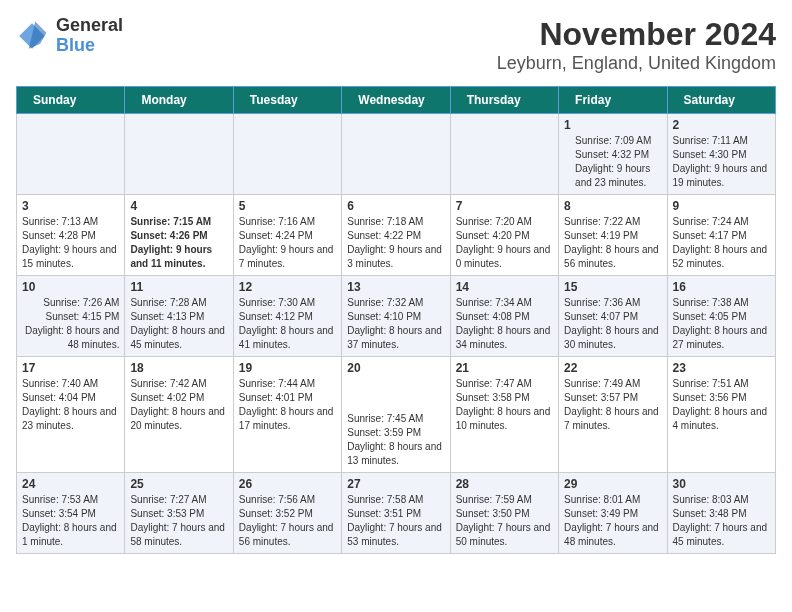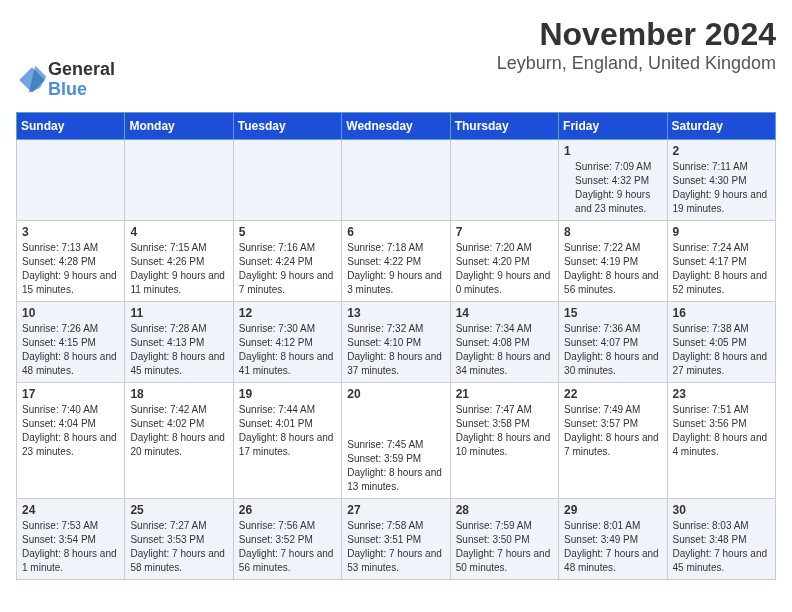--- a/index.html
+++ b/index.html
@@ -12,22 +12,21 @@
     }
     .header {
       display: flex;
       align-items: flex-start;
       justify-content: space-between;
       margin-bottom: 12px;
     }
     .logo {
       display: flex;
       align-items: center;
-      gap: 0;
-      margin-top: 44px;
+      gap: 8px;
     }
     .logo-text {
       font-size: 18px;
       font-weight: bold;
       color: #333;
       line-height: 1.1;
     }
     .logo-text span { color: #4a90d9; }
     .logo-icon {
       width: 32px;
@@ -45,25 +44,25 @@
     .location {
       font-size: 18px;
       color: #555;
     }
     table {
       width: 100%;
       border-collapse: collapse;
       table-layout: fixed;
     }
     thead tr th {
-      background-color: #1d4ed8;
+      background-color: #0f766e;
       color: #fff;
       font-size: 12px;
       font-weight: bold;
-      padding: 6px 4px;
+      padding: 6px 16px;
       text-align: left;
       border: 1px solid #5a9ed8;
     }
     tbody tr td {
       vertical-align: top;
       padding: 4px 5px;
       font-size: 10px;
       color: #333;
       border: 1px solid #ccc;
       height: 80px;
@@ -140,21 +139,21 @@
       </tr>
       <tr>
         <td>
           <div class="day-num">3</div>
           <div class="day-info" style="white-space: pre-line;">Sunrise: 7:13 AM
 Sunset: 4:28 PM
 Daylight: 9 hours and 15 minutes.</div>
         </td>
         <td>
           <div class="day-num">4</div>
-          <div class="day-info" style="white-space: pre-line;">Sunrise: 7:15 AM
+          <div class="day-info" style="white-space: pre-line; font-weight: bold;">Sunrise: 7:15 AM
 Sunset: 4:26 PM
 Daylight: 9 hours and 11 minutes.</div>
         </td>
         <td>
           <div class="day-num">5</div>
           <div class="day-info" style="white-space: pre-line;">Sunrise: 7:16 AM
 Sunset: 4:24 PM
 Daylight: 9 hours and 7 minutes.</div>
         </td>
         <td>
@@ -178,21 +177,21 @@
         <td>
           <div class="day-num">9</div>
           <div class="day-info" style="white-space: pre-line;">Sunrise: 7:24 AM
 Sunset: 4:17 PM
 Daylight: 8 hours and 52 minutes.</div>
         </td>
       </tr>
       <tr>
         <td>
           <div class="day-num">10</div>
-          <div class="day-info" style="white-space: pre-line;">Sunrise: 7:26 AM
+          <div class="day-info" style="white-space: pre-line; text-align: right;">Sunrise: 7:26 AM
 Sunset: 4:15 PM
 Daylight: 8 hours and 48 minutes.</div>
         </td>
         <td>
           <div class="day-num">11</div>
           <div class="day-info" style="white-space: pre-line;">Sunrise: 7:28 AM
 Sunset: 4:13 PM
 Daylight: 8 hours and 45 minutes.</div>
         </td>
         <td>

